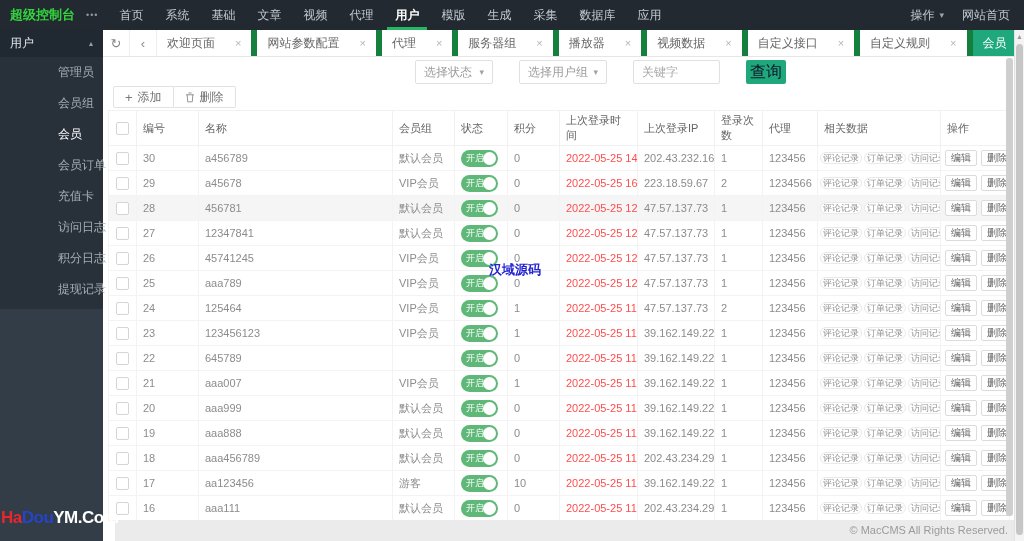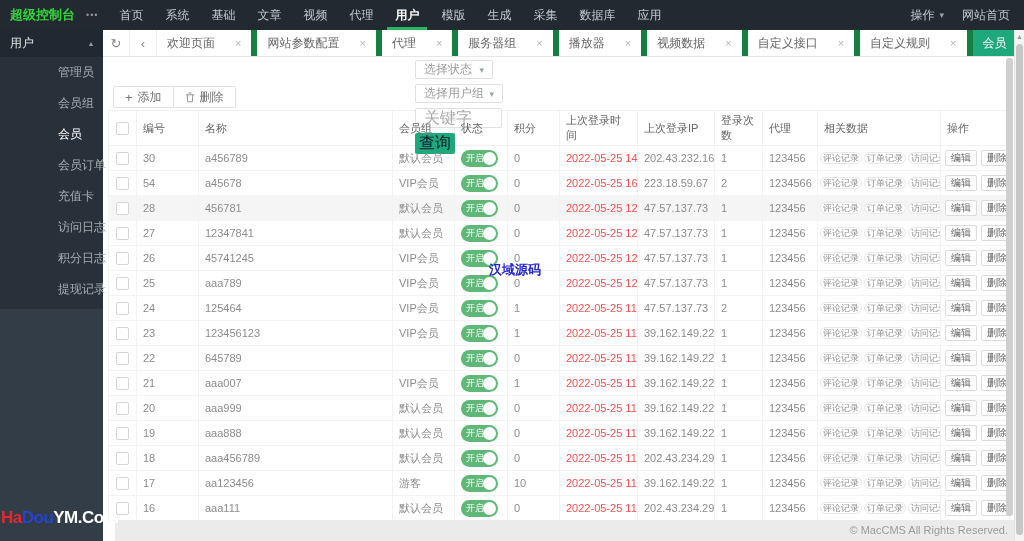--- a/index.html
+++ b/index.html
@@ -45,27 +45,27 @@
   .tab { display:flex; align-items:center; padding:0 10px; border-right:6px solid #15803d;
          font-size:12px; color:#666; gap:20px; cursor:pointer; white-space:nowrap; }
   .tab-close { font-size:11px; color:#b5b5b5; }
   .tab.active { background:#1fa87c; color:#fff; }
   .tab.active .tab-close { color:#d6efe5; }
   .tabbar-right { margin-left:auto; display:flex; align-items:center; padding-right:14px;
                   gap:20px; color:#666; font-size:12px; }
   .tabbar-right .item { cursor:pointer; display:flex; align-items:center; gap:5px; }
 
   
-  .filters { display:flex; gap:5px; margin:3px 0 0 312px; height:24px;flex-direction:column; }
+  .filters { display:flex; gap:26px; margin:3px 0 0 312px; height:24px; }
   .select-box { border:1px solid #e0e0e0; border-radius:2px; display:flex; align-items:center;
                 justify-content:space-between; padding:0 8px; color:#9b9b9b; font-size:12px;
                 background:#fff; cursor:pointer; }
   .w1 { width:78px; } .w2 { width:88px; }
   .keyword-input { width:87px; border:1px solid #e0e0e0; border-radius:2px; padding:0 8px;
-                   font-size:16px; color:#c2410c; outline:none; }
+                   font-size:12px; color:#c2410c; outline:none; }
   .keyword-input::placeholder { color:#a9a9a9; }
   .search-btn { width:40px; background:#1fa87c; color:#0f172a; border:none; border-radius:2px;
                 font-size:16px; cursor:pointer; }
 
   
   .toolbar { margin:2px 0 0 10px; display:flex; }
   .tool-btn { height:22px; padding:0 11px; border:1px solid #e2e2e2; background:#fff; color:#6f6f6f;
               font-size:12px; display:flex; align-items:center; gap:5px; cursor:pointer; }
   .tool-btn:first-child { border-radius:2px 0 0 2px; }
   .tool-btn + .tool-btn { border-left:none; border-radius:0 2px 2px 0; }
@@ -364,21 +364,21 @@
             <td>0</td>
             <td class="red">2022-05-25 14:38:59</td>
             <td>202.43.232.162</td>
             <td>1</td>
             <td>123456</td>
             <td class="c-rel"><span class="mini-btn">评论记录</span><span class="mini-btn">订单记录</span><span class="mini-btn">访问记录</span></td>
             <td class="c-center"><span class="op-btn">编辑</span><span class="op-btn">删除</span></td>
           </tr>
           <tr>
             <td class="c-center"><span class="checkbox"></span></td>
-            <td>54</td>
+            <td>29</td>
             <td>a45678</td>
             <td>VIP会员</td>
             <td><span class="toggle">
                 <span class="toggle-label">开启</span>
                 <span class="toggle-knob"></span>
               </span></td>
             <td>0</td>
             <td class="red">2022-05-25 16:57:19</td>
             <td>223.18.59.67</td>
             <td>2</td>

